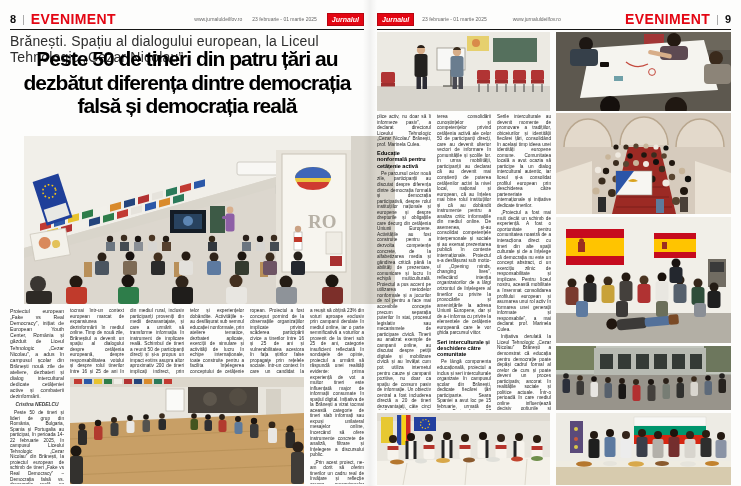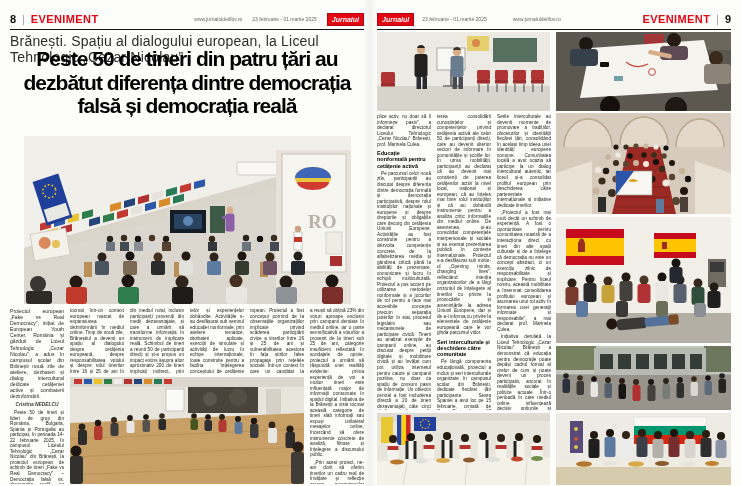--- a/index.html
+++ b/index.html
@@ -2,21 +2,21 @@
 <html lang="ro"><head>
 <meta charset="utf-8">
 <style>
   html,body{margin:0;padding:0;background:#ffffff;}
   .spread{position:relative;width:741px;height:486px;background:#fdfdfc;font-family:"Liberation Sans",sans-serif;overflow:hidden;}
   .gutter{position:absolute;left:363px;top:0;width:14px;height:486px;background:linear-gradient(90deg,rgba(0,0,0,0) 0%,rgba(0,0,0,.05) 50%,rgba(0,0,0,0) 100%);}
   
   .hdr{position:absolute;top:11px;height:16px;display:flex;align-items:center;gap:6px;}
   .hdr .num{font-size:11px;font-weight:800;color:#111;}
   .hdr .div{font-size:10px;color:#9a9a9a;font-weight:300;}
-  .hdr .sec{font-size:11px;font-weight:800;color:#e30613;letter-spacing:.4px;}
+  .hdr .sec{font-size:14px;font-weight:800;color:#e30613;letter-spacing:.4px;}
   .hdr .meta{font-size:5px;color:#666;}
   .logo{display:inline-block;background:#e30613;color:#fff;font-weight:700;font-style:italic;font-size:7px;padding:2px 4px;border:1px solid #b70510;line-height:1;}
   .rule{position:absolute;top:29px;height:1.3px;background:#161616;width:354px;}
   .kicker{position:absolute;top:32.5px;width:354px;font-size:14px;color:#2d2d2d;letter-spacing:.2px;}
   .headline{position:absolute;left:8px;top:47px;width:358px;text-align:center;font-size:21px;line-height:23.5px;font-weight:800;color:#000000;letter-spacing:-1px;}
   
   .col{position:absolute;width:54px;overflow:hidden;font-size:4.7px;line-height:5.55px;text-align:justify;color:#1d1d1d;}
   .col p{margin:0 0 2px 0;text-indent:4px;}
   .col p.noind{text-indent:0;}
   .standfirst{font-size:5.1px;line-height:6.1px;color:#262626;}
@@ -38,21 +38,21 @@
   </div>
   <div class="hdr" style="left:188px;width:176px;justify-content:flex-end;gap:10px;">
     <span class="meta">www.jurnaluldeilfov.ro</span>
     <span class="meta">23 februarie - 01 martie 2025</span>
     <span class="logo">Jurnalul</span>
   </div>
   <div class="rule" style="left:10px;"></div>
   <div class="kicker" style="left:10px;">Brănești. Spațiu al dialogului european, la Liceul Tehnologic „Cezar Nicolau”</div>
   <div class="headline">Peste 50 de tineri din patru țări au dezbătut diferența dintre democrația falsă și democrația reală</div>
 
-  <div class="ph" style="left:24px;top:136px;width:327px;height:168px;" role="img" aria-label="Tineri din patru țări la dezbatere în sala de activități, cu steaguri pe tavan și harta României pe perete">
+  <div class="ph" style="left:24px;top:136px;width:371px;height:168px;" role="img" aria-label="Tineri din patru țări la dezbatere în sala de activități, cu steaguri pe tavan și harta României pe perete">
     <svg width="327" height="168" viewBox="0 0 327 168">
       <rect width="327" height="168" fill="#dcd7ce"></rect>
       <polygon points="0,0 327,0 327,20 0,112" fill="#f1efe9"></polygon>
       <polygon points="0,112 327,20 327,30 0,122" fill="#d9d5cb"></polygon>
       <g transform="matrix(1,-0.27,0,1,0,92)">
         <g>
           <rect x="16" y="0" width="11" height="7" fill="#c23a32"></rect>
             <rect x="30" y="0" width="11" height="7" fill="#2b58a8"></rect>
             <rect x="44" y="0" width="11" height="7" fill="#e8c32e"></rect>
             <rect x="58" y="0" width="11" height="7" fill="#2e7d4a"></rect>

